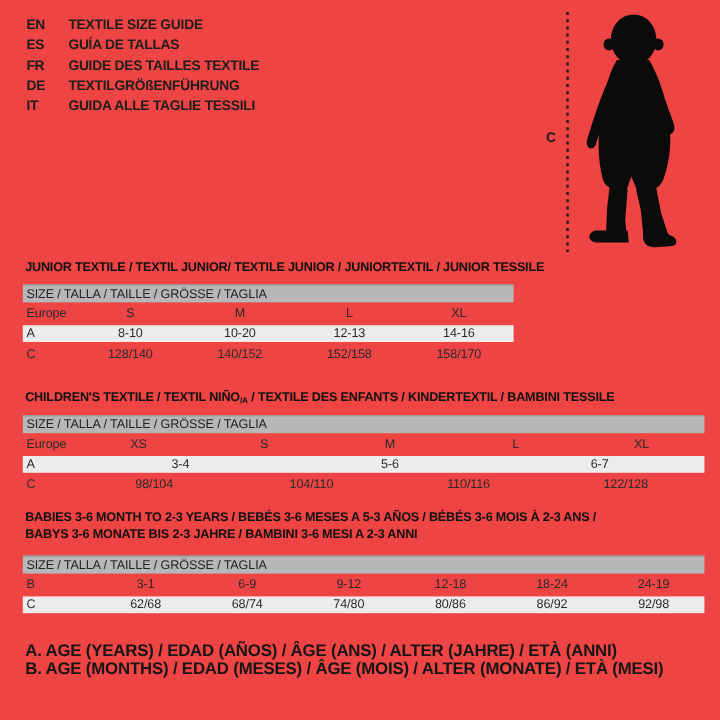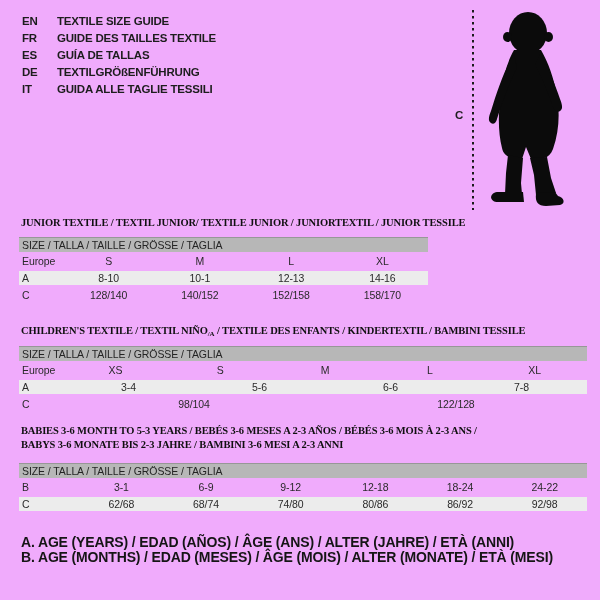--- a/index.html
+++ b/index.html
@@ -2,36 +2,36 @@
 <html><head>
 <meta charset="utf-8">
 <style>
   * { margin:0; padding:0; box-sizing:border-box; }
   html,body { background:#fff; }
   body {
     width:600px; height:600px;
     font-family:"Liberation Sans", sans-serif;
     color:#1d1d1d; position:relative; overflow:hidden;
   }
-  .page { position:absolute; left:0; top:0; width:600px; height:600px; background:#f0abfc; }
+  .page { position:absolute; left:0; top:0; width:600px; height:600px; background:#ef4444; }
 
   
   .lang { position:absolute; left:22px; top:13px; }
   .lang-row { display:flex; height:17px; line-height:17px; font-weight:bold;
               font-size:11.5px; letter-spacing:-0.2px; white-space:nowrap; }
   .lang-code { width:35px; }
 
   
   .figure { position:absolute; left:450px; top:6px; width:150px; height:210px; }
   .figure svg { display:block; width:150px; height:210px; }
   .c-label { position:absolute; left:5px; top:103px; font-weight:bold; font-size:11.5px; }
 
   
   .section-title { position:absolute; left:21px; font-weight:bold; font-size:10.5px;
-                   letter-spacing:-0.15px; line-height:14px; color:#101010; white-space:nowrap;font-family:Liberation Serif, serif; }
+                   letter-spacing:-0.15px; line-height:14px; color:#101010; white-space:nowrap; }
   .sub { font-size:7px; vertical-align:-2px; }
 
   
   .tbl { position:absolute; left:19px; }
   .trow { display:flex; height:14px; line-height:14px; font-size:10.5px;
           margin-bottom:3px; color:#2a2a2a; letter-spacing:-0.1px; white-space:nowrap; }
   .thead { height:15px; line-height:14px; background:#b7b7b7; border-top:1px solid #979797;
            padding-left:3px; color:#242424; margin-bottom:2px; }
   .lbl { padding-left:3px; text-align:left; }
   .val { flex:1; text-align:center; }
@@ -55,26 +55,26 @@
 <body>
 
 <div class="page">
 
   <div class="lang">
     <div class="lang-row">
       <span class="lang-code">EN</span>
       <span>TEXTILE SIZE GUIDE</span>
     </div>
     <div class="lang-row">
+      <span class="lang-code">ES</span>
+      <span>GUÍA DE TALLAS</span>
+    </div>
+    <div class="lang-row">
       <span class="lang-code">FR</span>
       <span>GUIDE DES TAILLES TEXTILE</span>
-    </div>
-    <div class="lang-row">
-      <span class="lang-code">ES</span>
-      <span>GUÍA DE TALLAS</span>
     </div>
     <div class="lang-row">
       <span class="lang-code">DE</span>
       <span>TEXTILGRÖßENFÜHRUNG</span>
     </div>
     <div class="lang-row">
       <span class="lang-code">IT</span>
       <span>GUIDA ALLE TAGLIE TESSILI</span>
     </div>
   </div>
@@ -108,21 +108,21 @@
     <div class="trow">
       <span class="lbl">Europe</span>
       <span class="val">S</span>
       <span class="val">M</span>
       <span class="val">L</span>
       <span class="val">XL</span>
     </div>
     <div class="trow shade">
       <span class="lbl">A</span>
       <span class="val">8-10</span>
-      <span class="val">10-1</span>
+      <span class="val">10-20</span>
       <span class="val">12-13</span>
       <span class="val">14-16</span>
     </div>
     <div class="trow">
       <span class="lbl">C</span>
       <span class="val">128/140</span>
       <span class="val">140/152</span>
       <span class="val">152/158</span>
       <span class="val">158/170</span>
     </div>
@@ -140,46 +140,47 @@
       <span class="val">XS</span>
       <span class="val">S</span>
       <span class="val">M</span>
       <span class="val">L</span>
       <span class="val">XL</span>
     </div>
     <div class="trow shade">
       <span class="lbl">A</span>
       <span class="val">3-4</span>
       <span class="val">5-6</span>
-      <span class="val">6-6</span>
-      <span class="val">7-8</span>
+      <span class="val">6-7</span>
     </div>
     <div class="trow">
       <span class="lbl">C</span>
       <span class="val">98/104</span>
+      <span class="val">104/110</span>
+      <span class="val">110/116</span>
       <span class="val">122/128</span>
     </div>
   </div>
 
   <div class="section-title st3">
-    <div>BABIES 3-6 MONTH TO 5-3 YEARS / BEBÉS 3-6 MESES A 2-3 AÑOS / BÉBÉS 3-6 MOIS À 2-3 ANS /</div>
+    <div>BABIES 3-6 MONTH TO 2-3 YEARS / BEBÉS 3-6 MESES A 5-3 AÑOS / BÉBÉS 3-6 MOIS À 2-3 ANS /</div>
     <div>BABYS 3-6 MONATE BIS 2-3 JAHRE / BAMBINI 3-6 MESI A 2-3 ANNI</div>
   </div>
   <div class="tbl t3">
     <div class="trow thead">
       <span>SIZE / TALLA / TAILLE / GRÖSSE / TAGLIA</span>
     </div>
     <div class="trow">
       <span class="lbl">B</span>
       <span class="val">3-1</span>
       <span class="val">6-9</span>
       <span class="val">9-12</span>
       <span class="val">12-18</span>
       <span class="val">18-24</span>
-      <span class="val">24-22</span>
+      <span class="val">24-19</span>
     </div>
     <div class="trow shade">
       <span class="lbl">C</span>
       <span class="val">62/68</span>
       <span class="val">68/74</span>
       <span class="val">74/80</span>
       <span class="val">80/86</span>
       <span class="val">86/92</span>
       <span class="val">92/98</span>
     </div>

